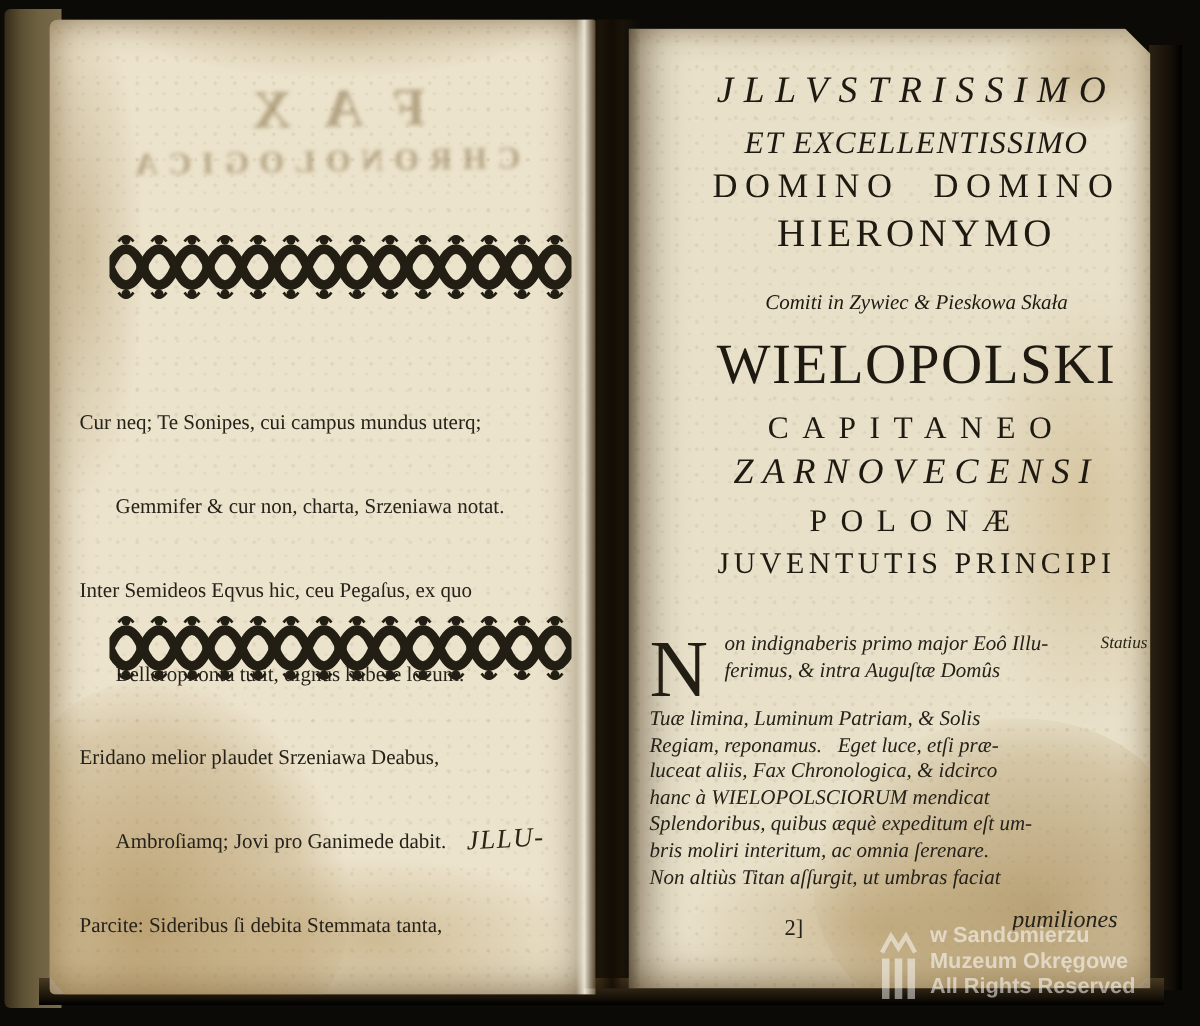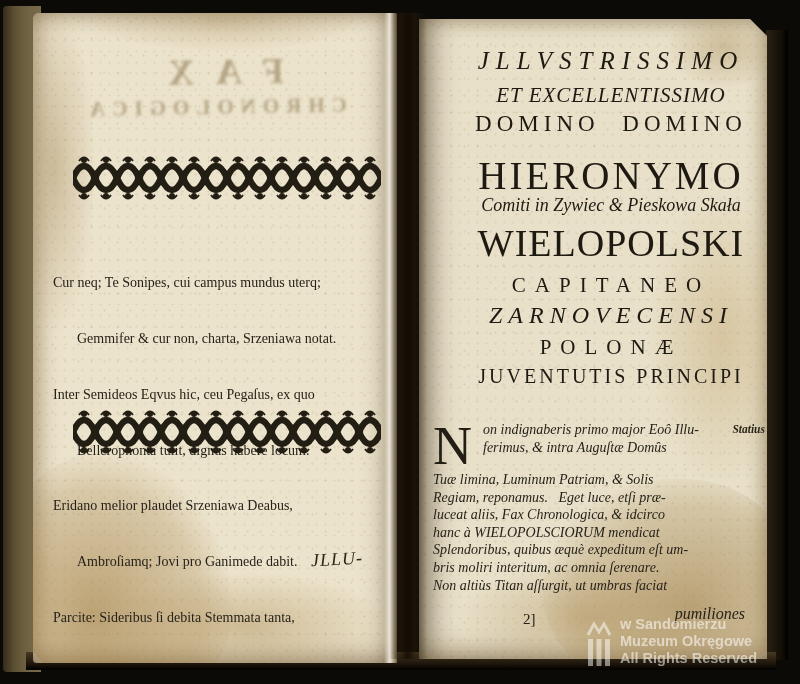--- a/index.html
+++ b/index.html
@@ -99,41 +99,41 @@
     position:absolute; right:34px; top:536px;
     font-style:italic; font-size:18px; color:#2b2518; transform:rotate(-3deg);
     letter-spacing:1px;
   }
   
   .title-block { position:absolute; left:8px; top:0; width:332px; text-align:center; color:#1e1a12; }
   .t { position:absolute; width:100%; left:0;padding-left:36px; }
   .t0 { top:28px;  font-size:25px; font-style:italic; letter-spacing:7px; }
   .t1 { top:64px;  font-size:21px; font-style:italic; letter-spacing:1px; }
   .t2 { top:92px;  font-size:23px; letter-spacing:5px; word-spacing:12px; }
-  .t3 { top:134px; font-size:39px; letter-spacing:3px; }
-  .t4 { top:176px; font-size:18px; font-style:italic; }
+  .t3 { top:122px; font-size:26px; letter-spacing:3px; }
+  .t4 { top:176px; font-size:14px; font-style:italic; }
   .t5 { top:202px; font-size:38px; letter-spacing:1px; }
   .t6 { top:254px; font-size:21px; letter-spacing:9px; }
   .t7 { top:283px; font-size:24px; letter-spacing:6px;font-style:italic; }
   .t8 { top:316px; font-size:21px; letter-spacing:9px; }
   .t9 { top:346px; font-size:20px; letter-spacing:3px; }
   .dedication {
     position:absolute; left:14px; top:402px; width:320px;
     font-style:italic; font-size:14px; line-height:17.6px; color:#26221a;
   }
   .ded-head { display:flex; }
   .ded-cap {
     width:50px; font-style:normal; font-size:54px; line-height:50px;
     color:#221e14; flex:0 0 50px;
   }
   .ded-first { flex:1; }
   .ded-line { white-space:pre; }
   .margin-note {
     position:absolute; right:2px; top:404px; font-style:italic;
-    font-size:11.5px; color:#2b2518;font-weight:bold;
+    font-size:11.5px; color:#2b2518;
   }
   .folio { position:absolute; left:104px; top:592px; font-size:15px; color:#26221a; }
   .catchword-right { position:absolute; right:22px; top:586px; font-style:italic;
     font-size:16px; color:#26221a; }
   
   .watermark {
     position:absolute; left:586px; top:616px; display:flex; gap:8px;
     color:rgba(255,255,255,.55);
     font-family:"Liberation Sans","DejaVu Sans",sans-serif; font-weight:bold;
     pointer-events:none;

